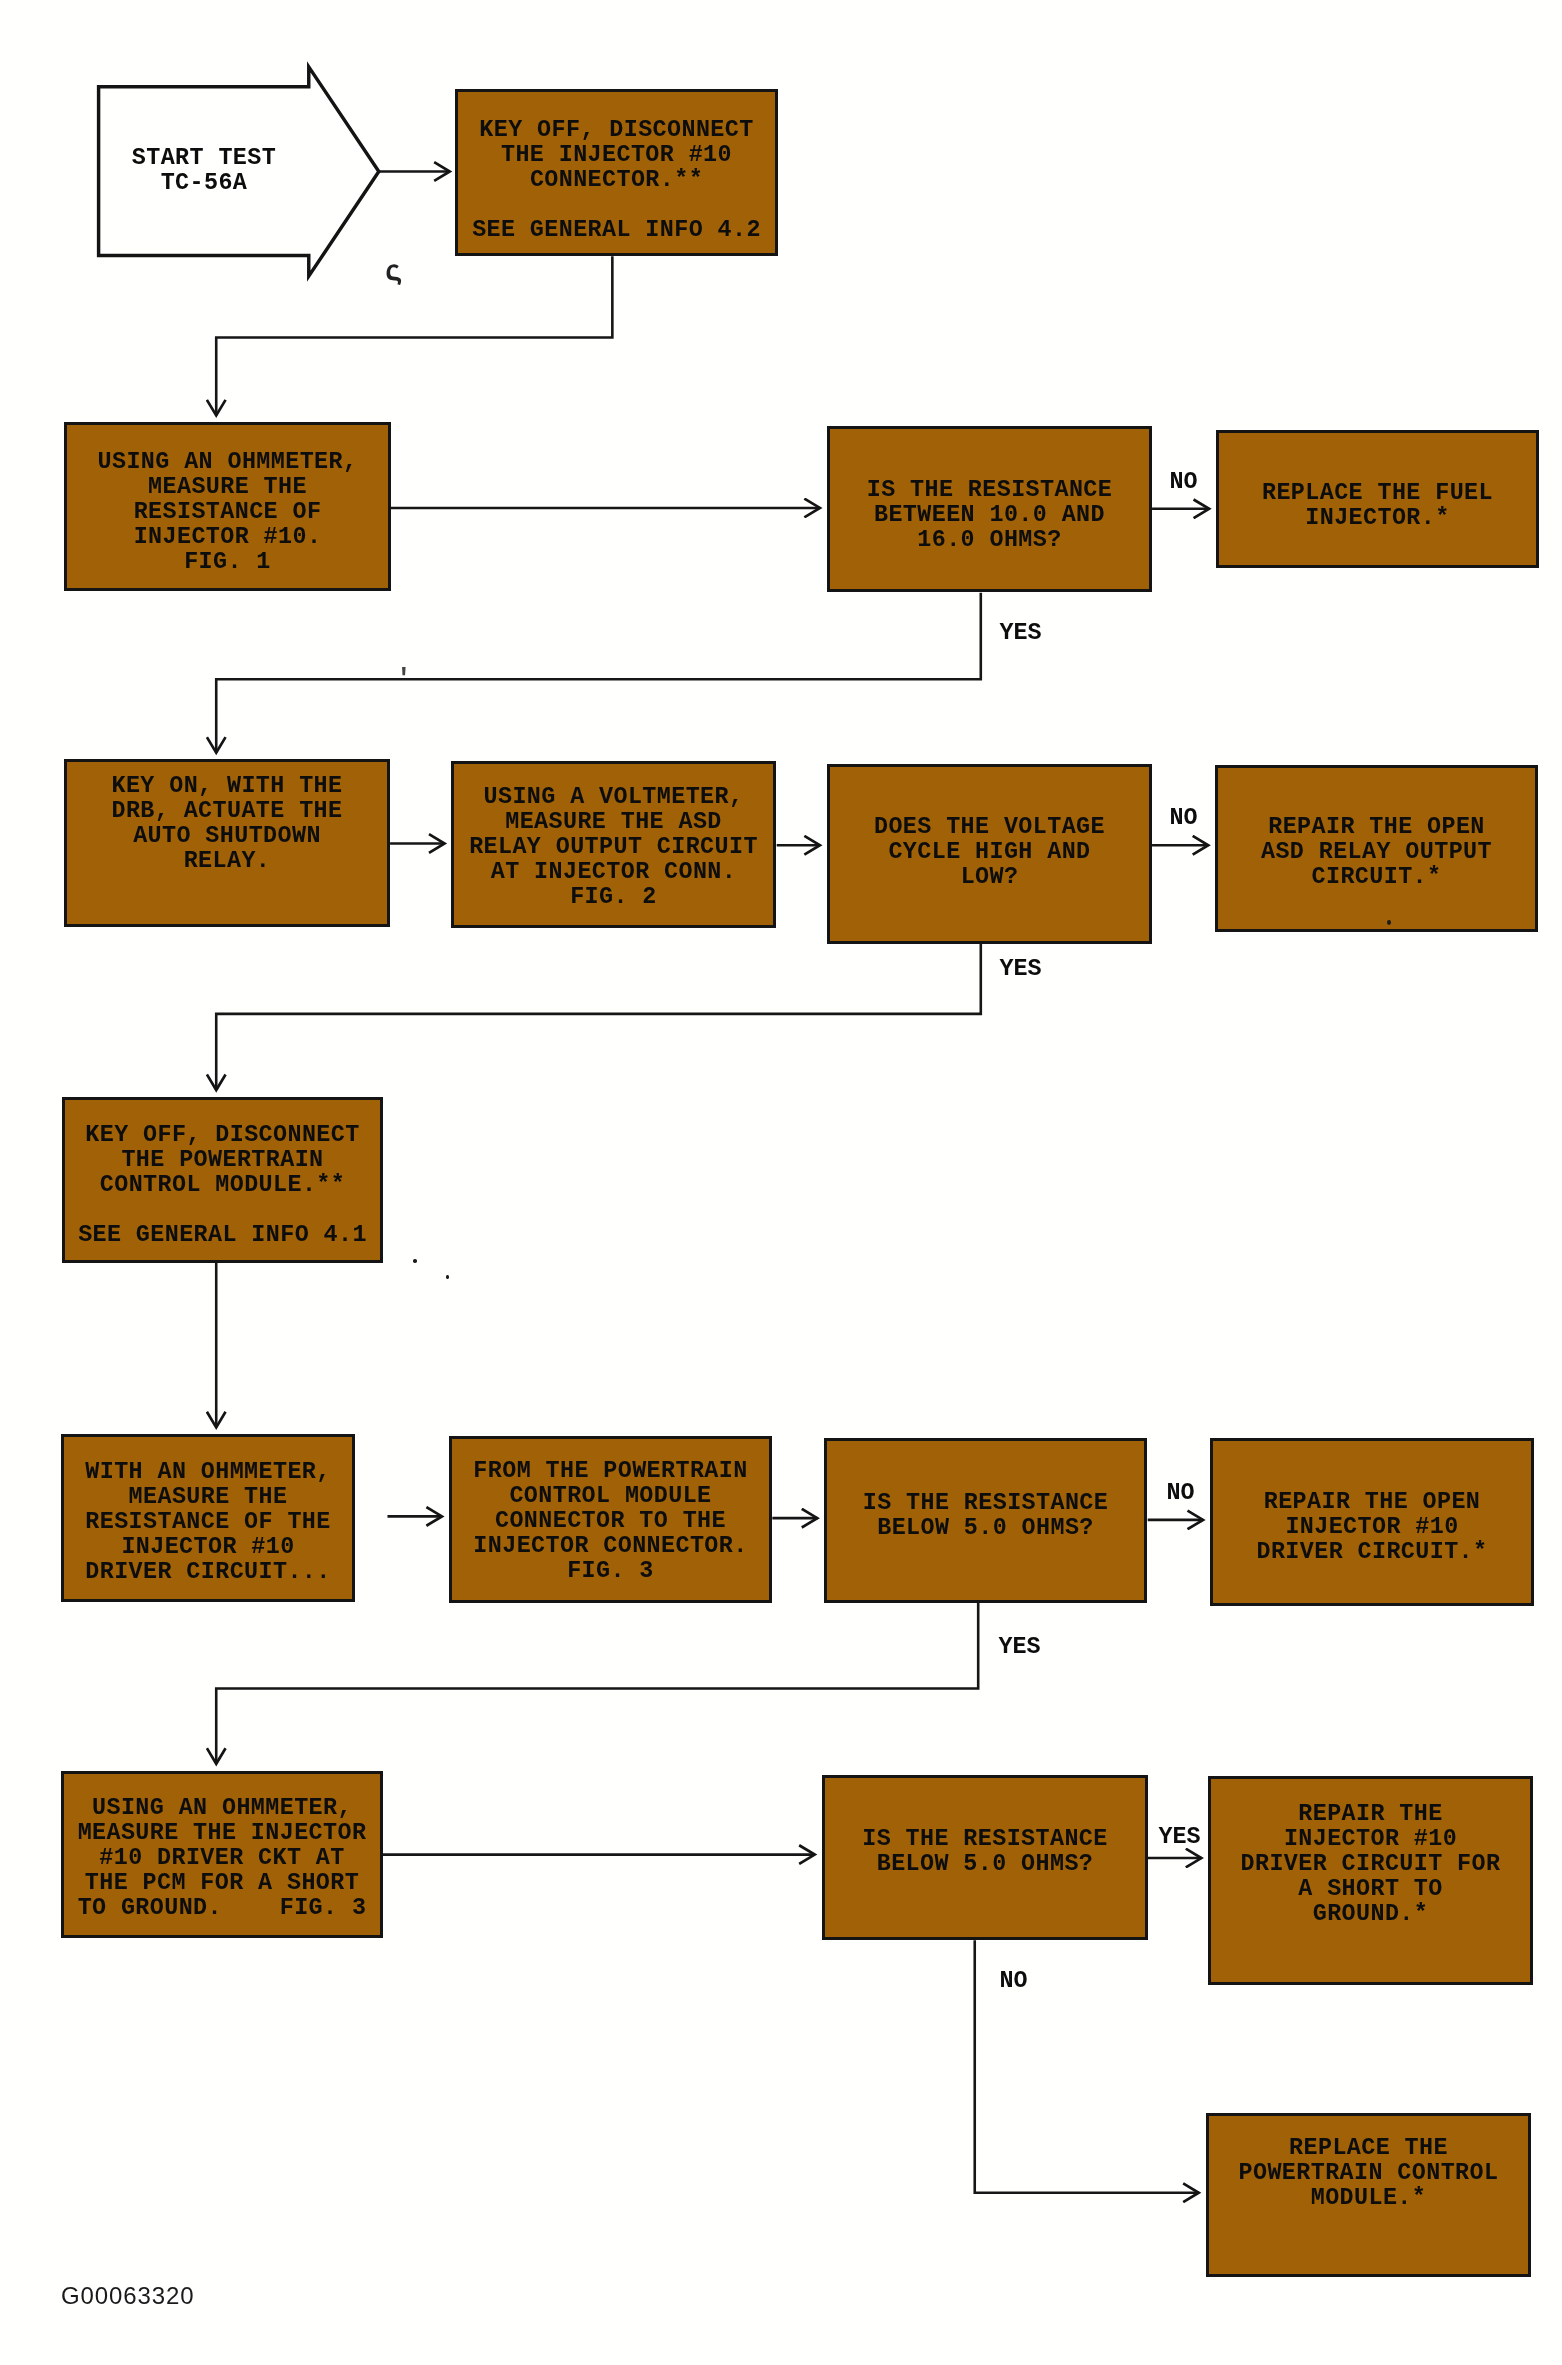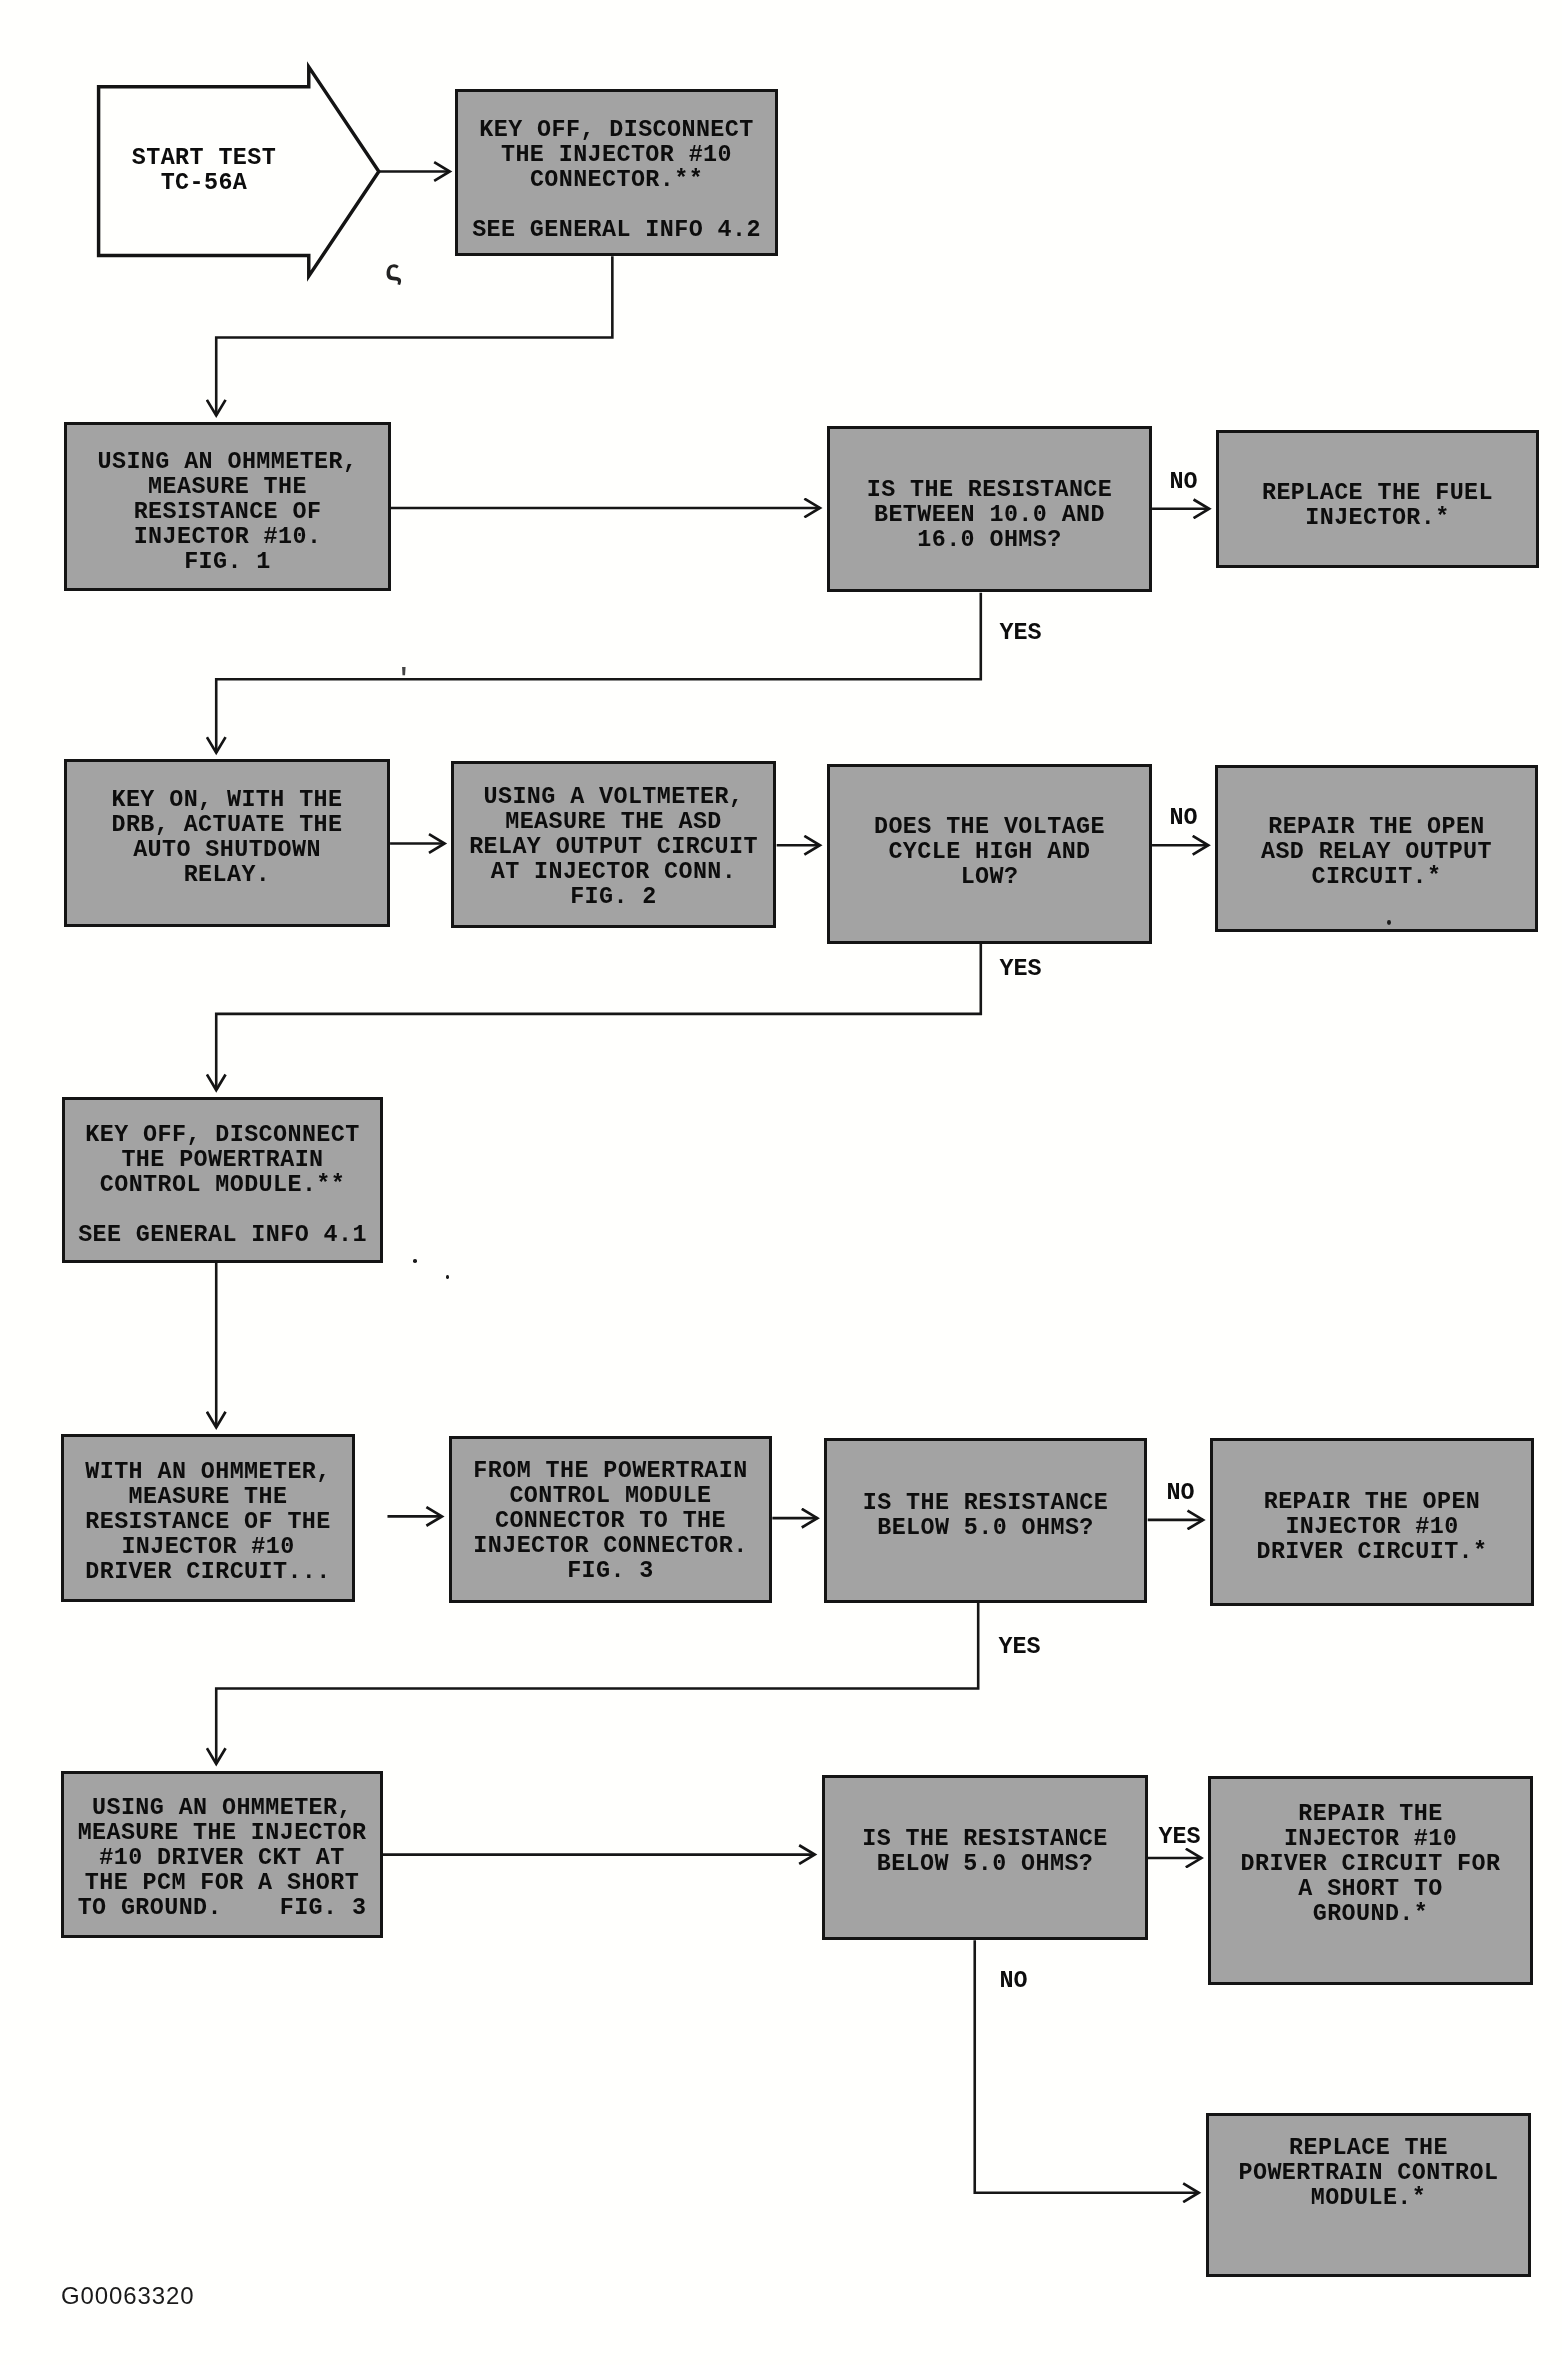--- a/index.html
+++ b/index.html
@@ -8,21 +8,21 @@
     width:1562px;height:2366px;
     background:#fffffd;
     overflow:hidden;
     font-family:"Liberation Mono","DejaVu Sans Mono",monospace;
   }
   #wires{position:absolute;left:0;top:0;width:1562px;height:2366px;}
   .node{
     position:absolute;
     box-sizing:border-box;
     border:3.5px solid #141414;
-    background:#a3a3a3;
+    background:#a16207;
     color:#0d0d0d;
     font-size:23.4px;
     font-weight:bold;
     line-height:25px;
     letter-spacing:0.4px;
     text-align:center;
     white-space:pre;
   }
   .plain{
     position:absolute;
@@ -113,21 +113,21 @@
 INJECTOR #10.
 FIG. 1</div>
 
   <div class="node" style="left:827px;top:426px;width:325px;height:166px;padding-top:49px">IS THE RESISTANCE
 BETWEEN 10.0 AND
 16.0 OHMS?</div>
 
   <div class="node" style="left:1216px;top:430px;width:323px;height:138px;padding-top:48px">REPLACE THE FUEL
 INJECTOR.*</div>
 
-  <div class="node" style="left:64px;top:759px;width:326px;height:168px;padding-top:26px">KEY ON, WITH THE
+  <div class="node" style="left:64px;top:759px;width:326px;height:168px;padding-top:12px">KEY ON, WITH THE
 DRB, ACTUATE THE
 AUTO SHUTDOWN
 RELAY.</div>
 
   <div class="node" style="left:451px;top:761px;width:325px;height:167px;padding-top:21px">USING A VOLTMETER,
 MEASURE THE ASD
 RELAY OUTPUT CIRCUIT
 AT INJECTOR CONN.
 FIG. 2</div>
 

